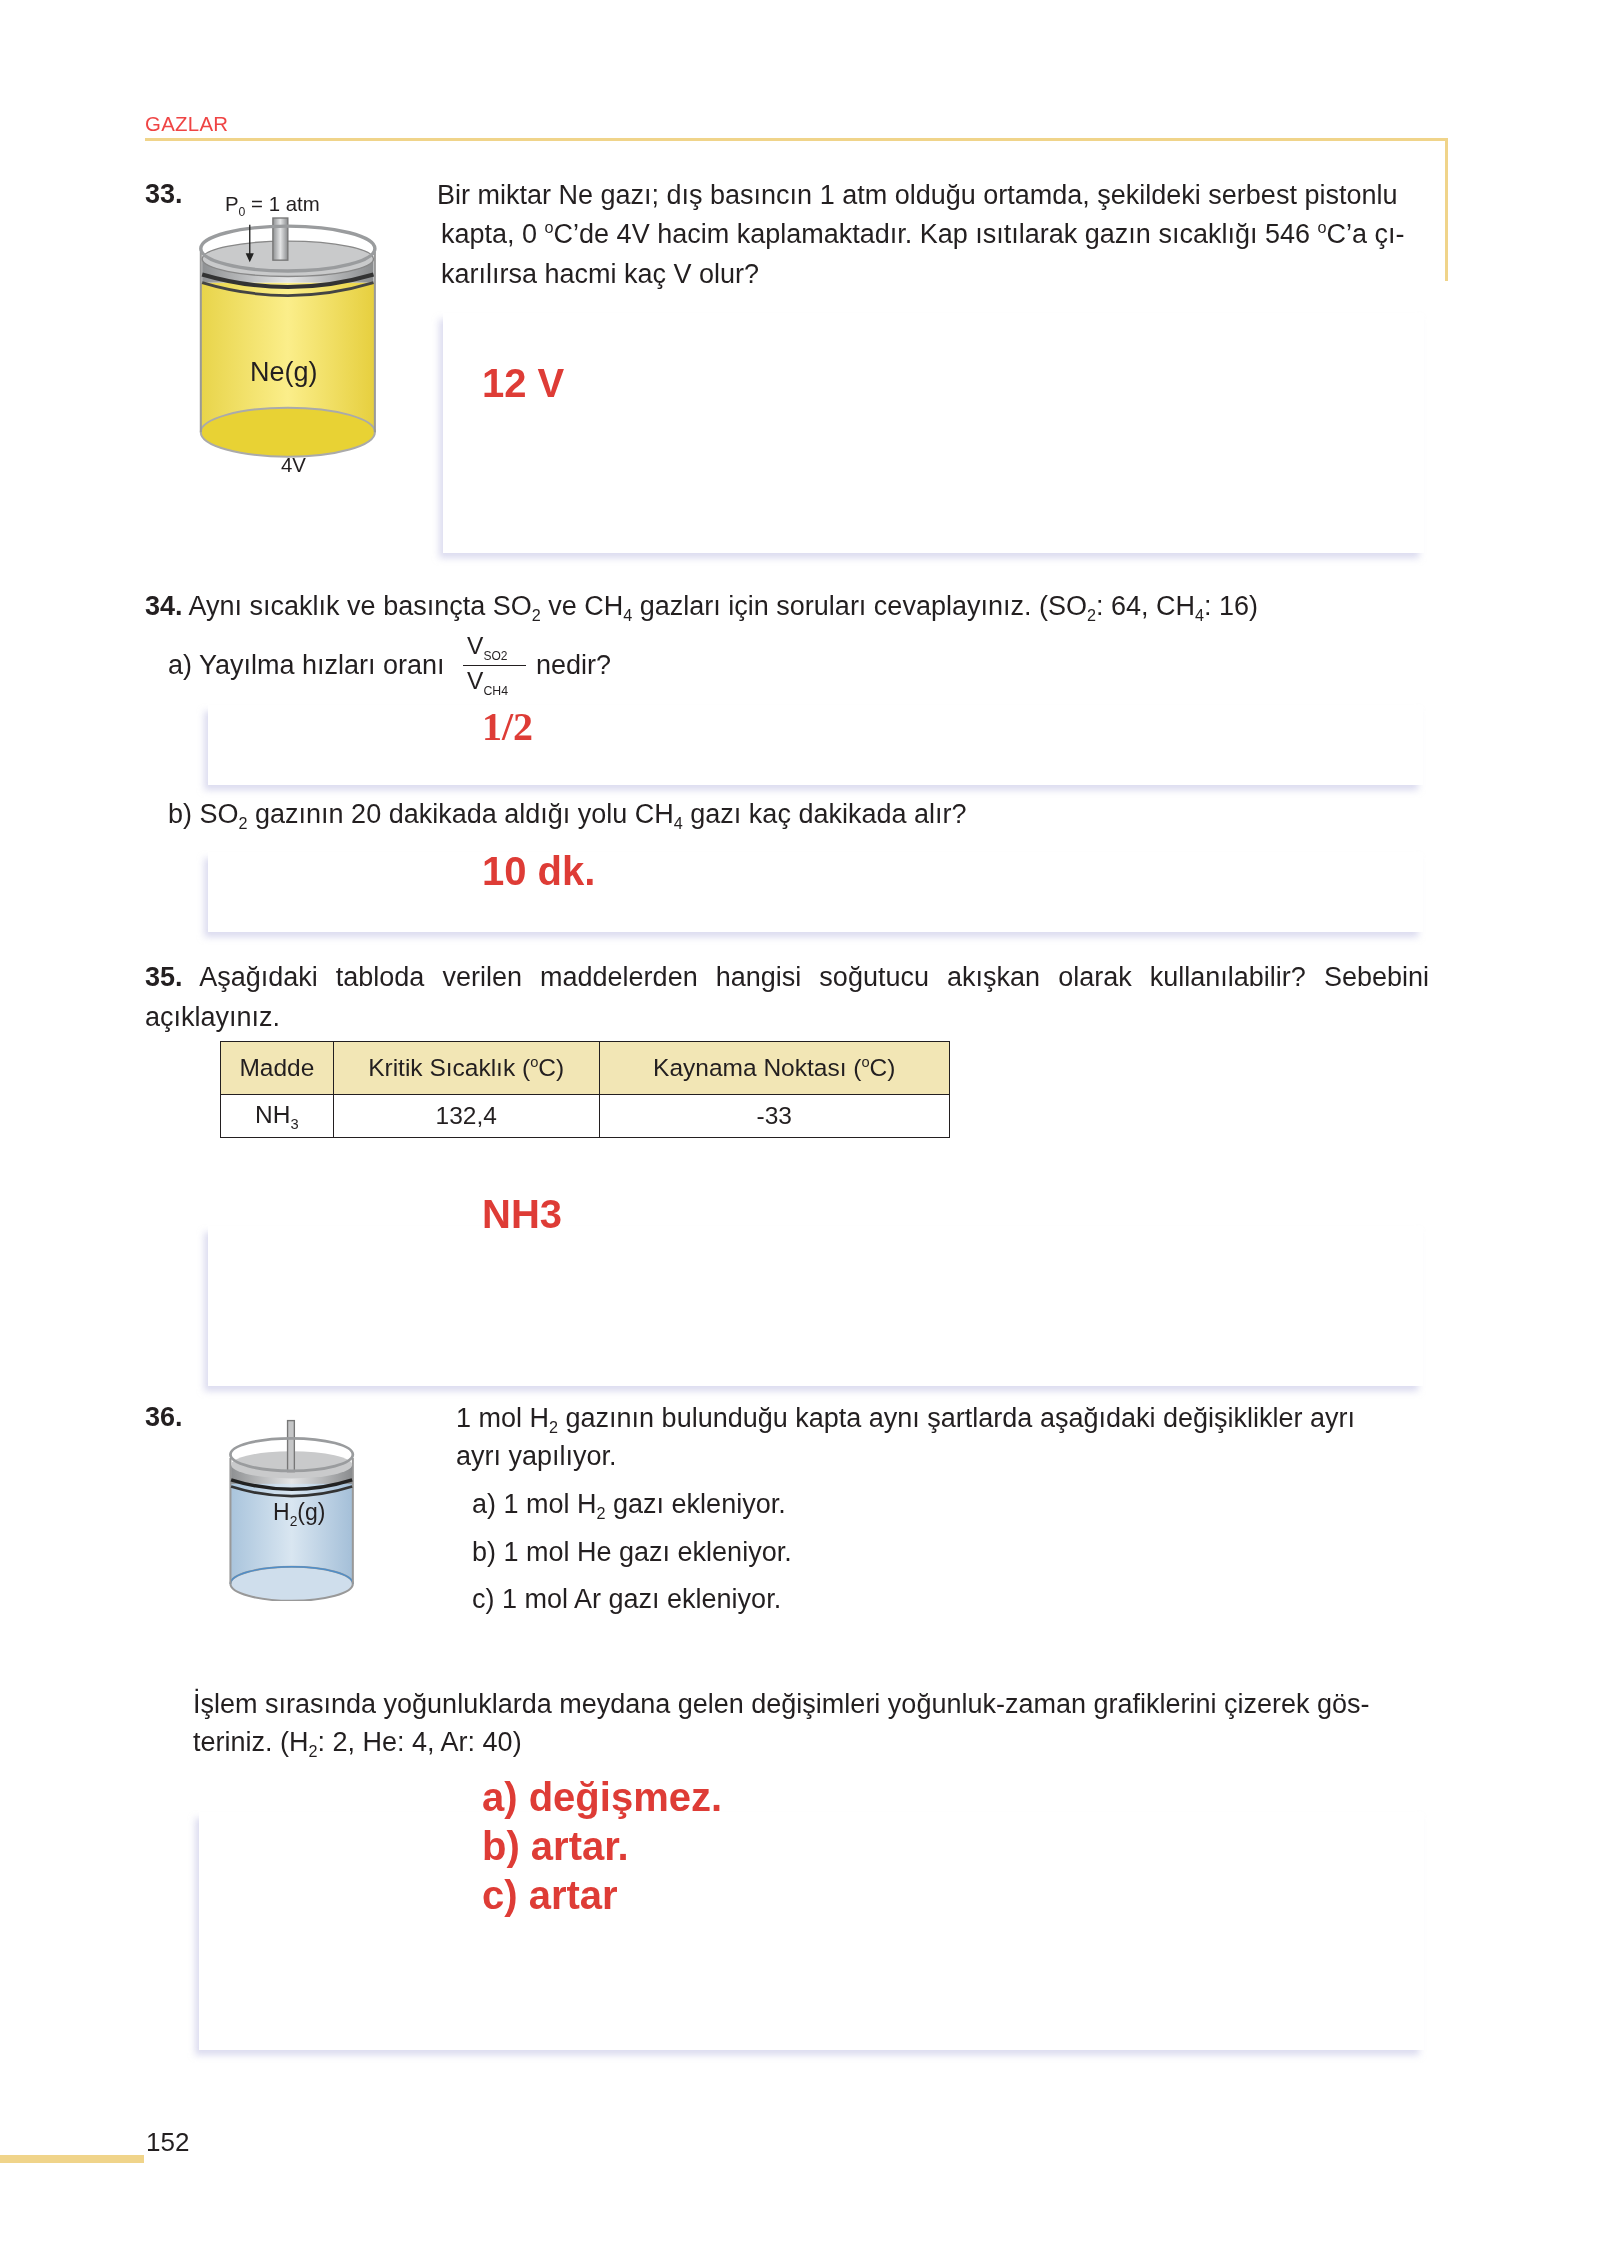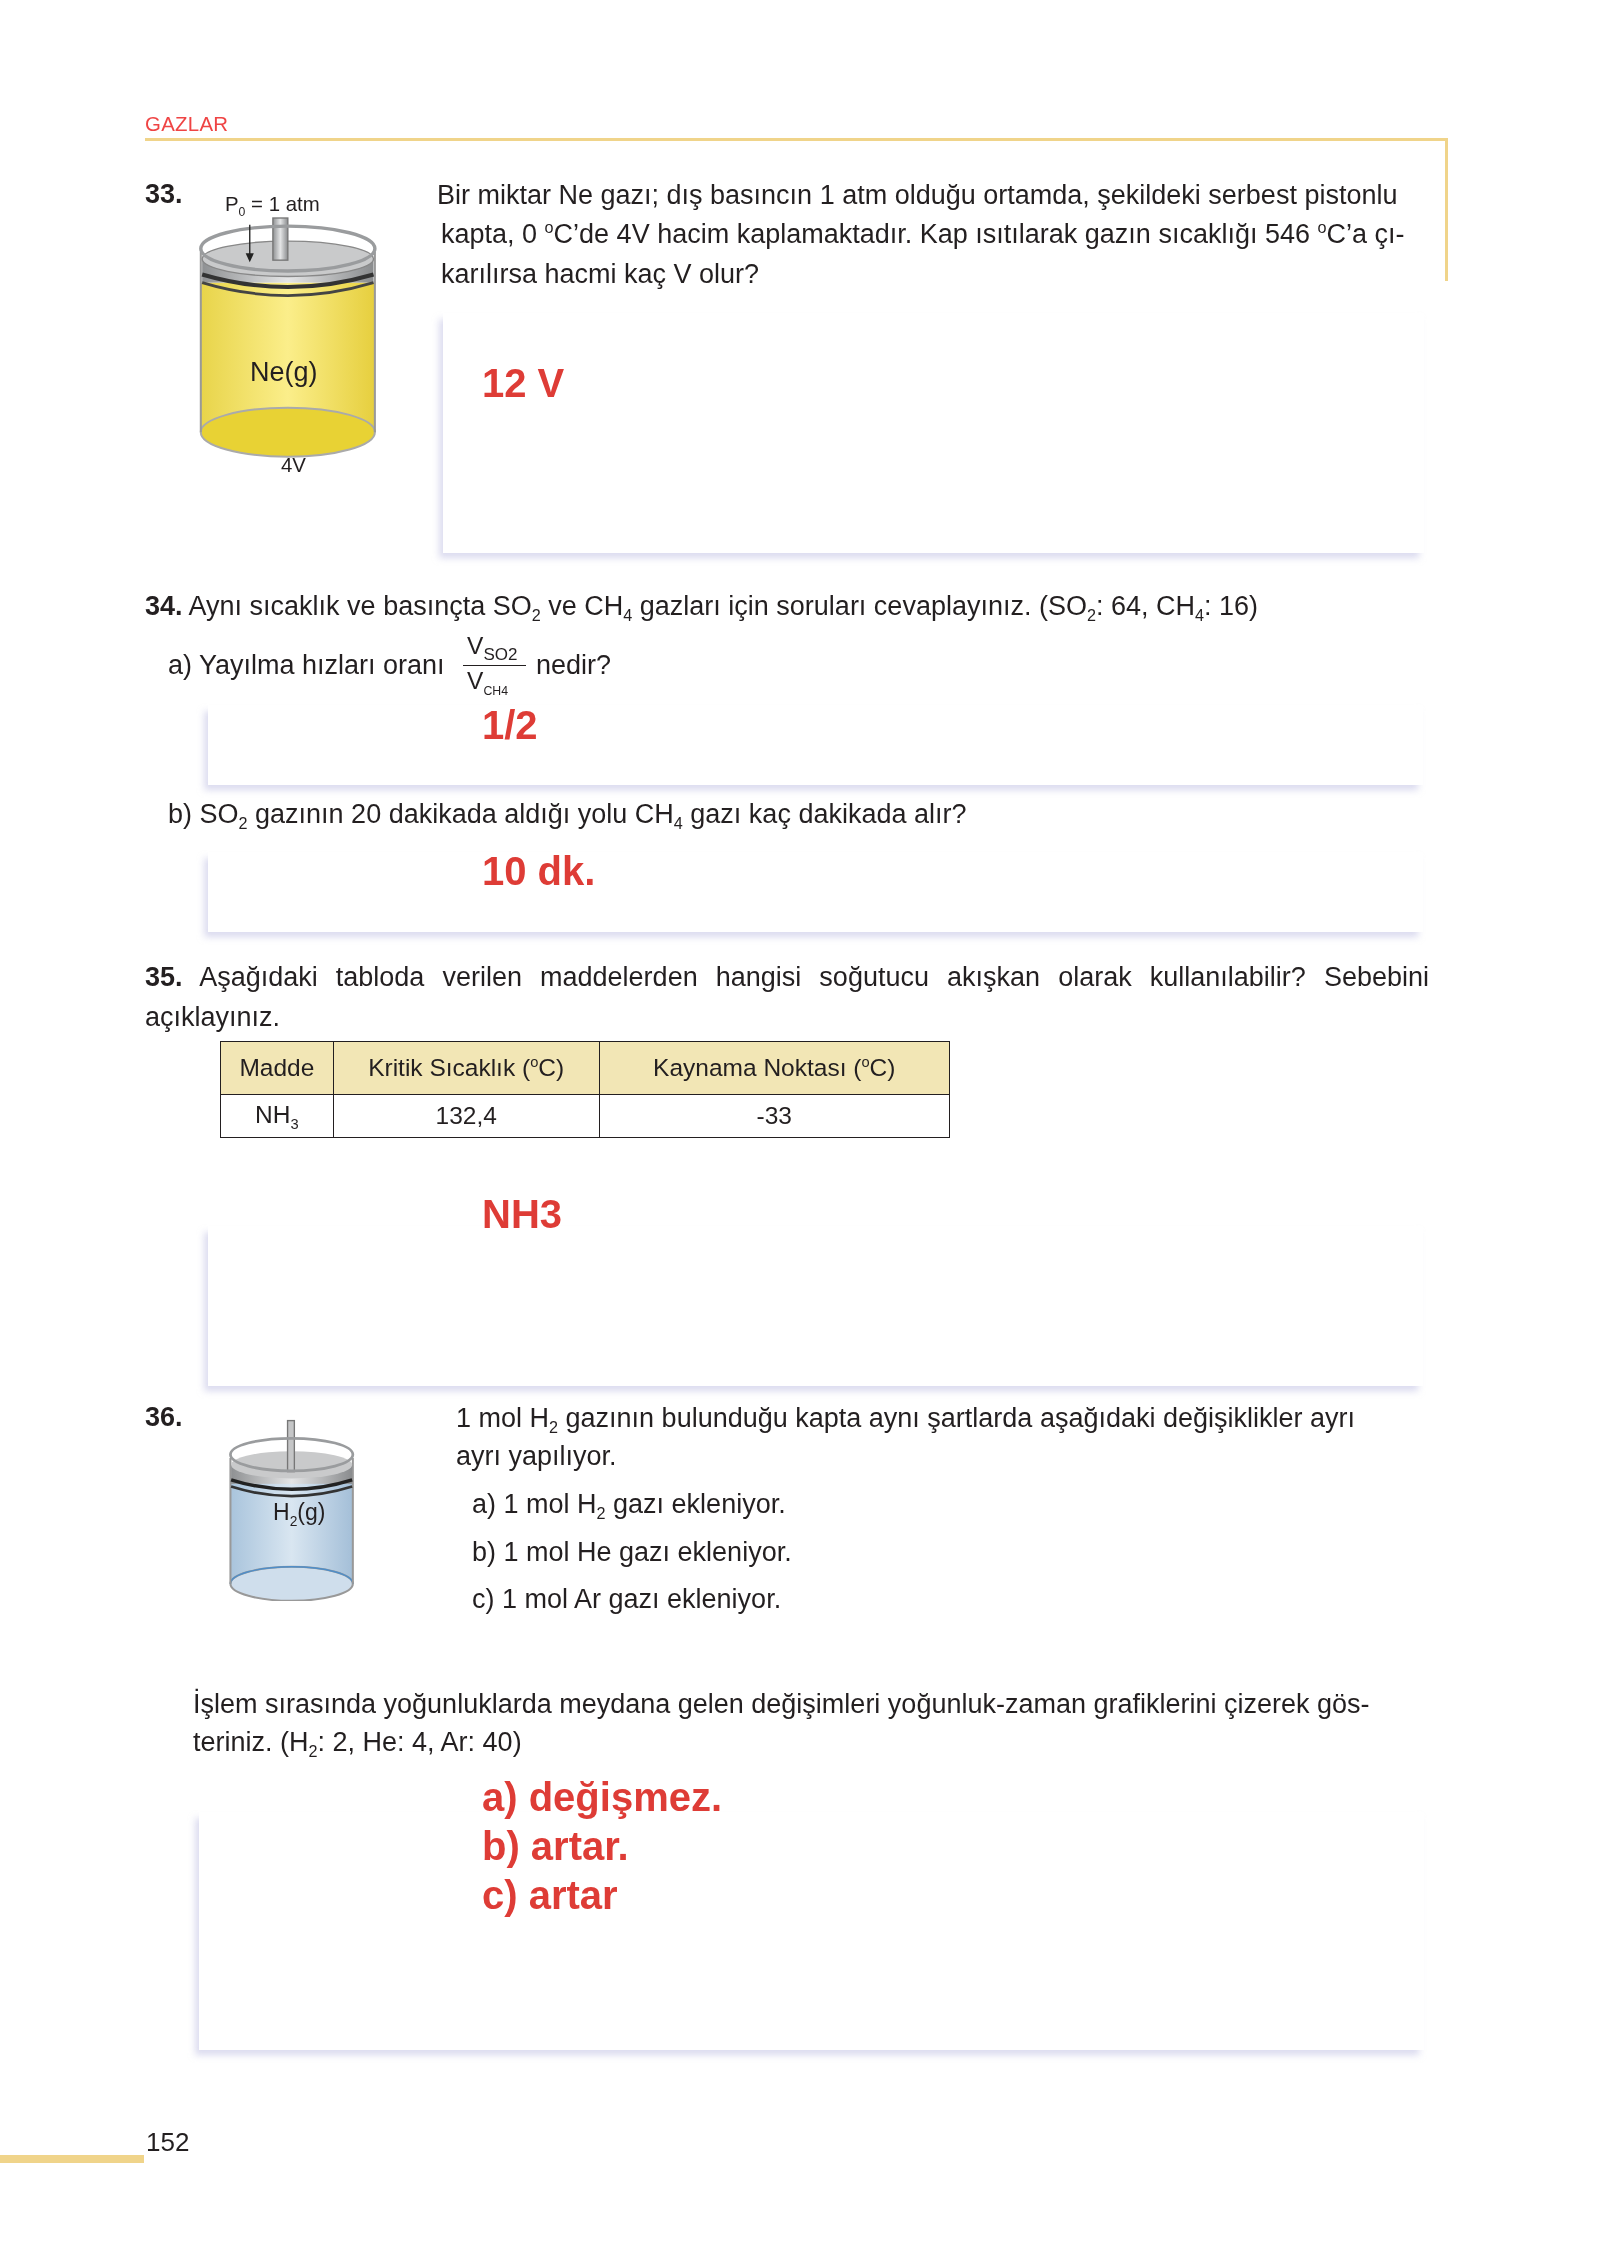--- a/index.html
+++ b/index.html
@@ -74,28 +74,28 @@
 <div class="abs ansbox" style="left:443px; top:313px; width:981px; height:240px;"></div>
 <div class="abs answer" style="left:482px; top:361px;">12 V</div>
 
 <div class="abs txt" style="left:145px; top:590px;">
   <span class="qnum">34.</span>
   <span>Aynı sıcaklık ve basınçta SO</span><sub>2</sub><span> ve CH</span><sub>4</sub><span>  gazları için soruları cevaplayınız. (SO</span><sub>2</sub><span>: 64, CH</span><sub>4</sub><span>: 16)</span>
 </div>
 
 <div class="abs txt" style="left:168px; top:649px;">a) Yayılma hızları oranı</div>
 <div class="abs" style="left:463px; top:632px; width:63px; height:68px;">
-  <div class="abs" style="left:4.1px; top:0; font-size:24.5px;"><span>V</span><sub style="font-size:17px;">SO2</sub></div>
+  <div class="abs" style="left:4.1px; top:0; font-size:24.5px;"><span>V</span><sub style="font-size:12px;">SO2</sub></div>
   <div class="abs" style="left:0; top:33px; width:63px; height:1.4px; background:#231f20;"></div>
   <div class="abs" style="left:4.1px; top:35px; font-size:24.5px;"><span>V</span><sub style="font-size:12.3px;margin-top:38px;">CH4</sub></div>
 </div>
 <div class="abs txt" style="left:536px; top:649px;">nedir?</div>
 
 <div class="abs ansbox" style="left:208px; top:705px; width:1215px; height:80px;"></div>
-<div class="abs answer" style="left:482px; top:703px;">1/2</div>
+<div class="abs answer" style="left:482px; top:703px;font-family:Liberation Serif, serif;">1/2</div>
 
 <div class="abs txt" style="left:168px; top:798px;">
   <span>b) SO</span><sub>2</sub><span> gazının 20 dakikada aldığı yolu CH</span><sub>4</sub><span> gazı kaç dakikada alır?</span>
 </div>
 
 <div class="abs ansbox" style="left:208px; top:852px; width:1215px; height:80px;"></div>
 <div class="abs answer" style="left:482px; top:849px;">10 dk.</div>
 
 <div class="abs txt justify" style="left:145px; top:957px; width:1284px; line-height:40px;">
   <span class="qnum">35.</span>

